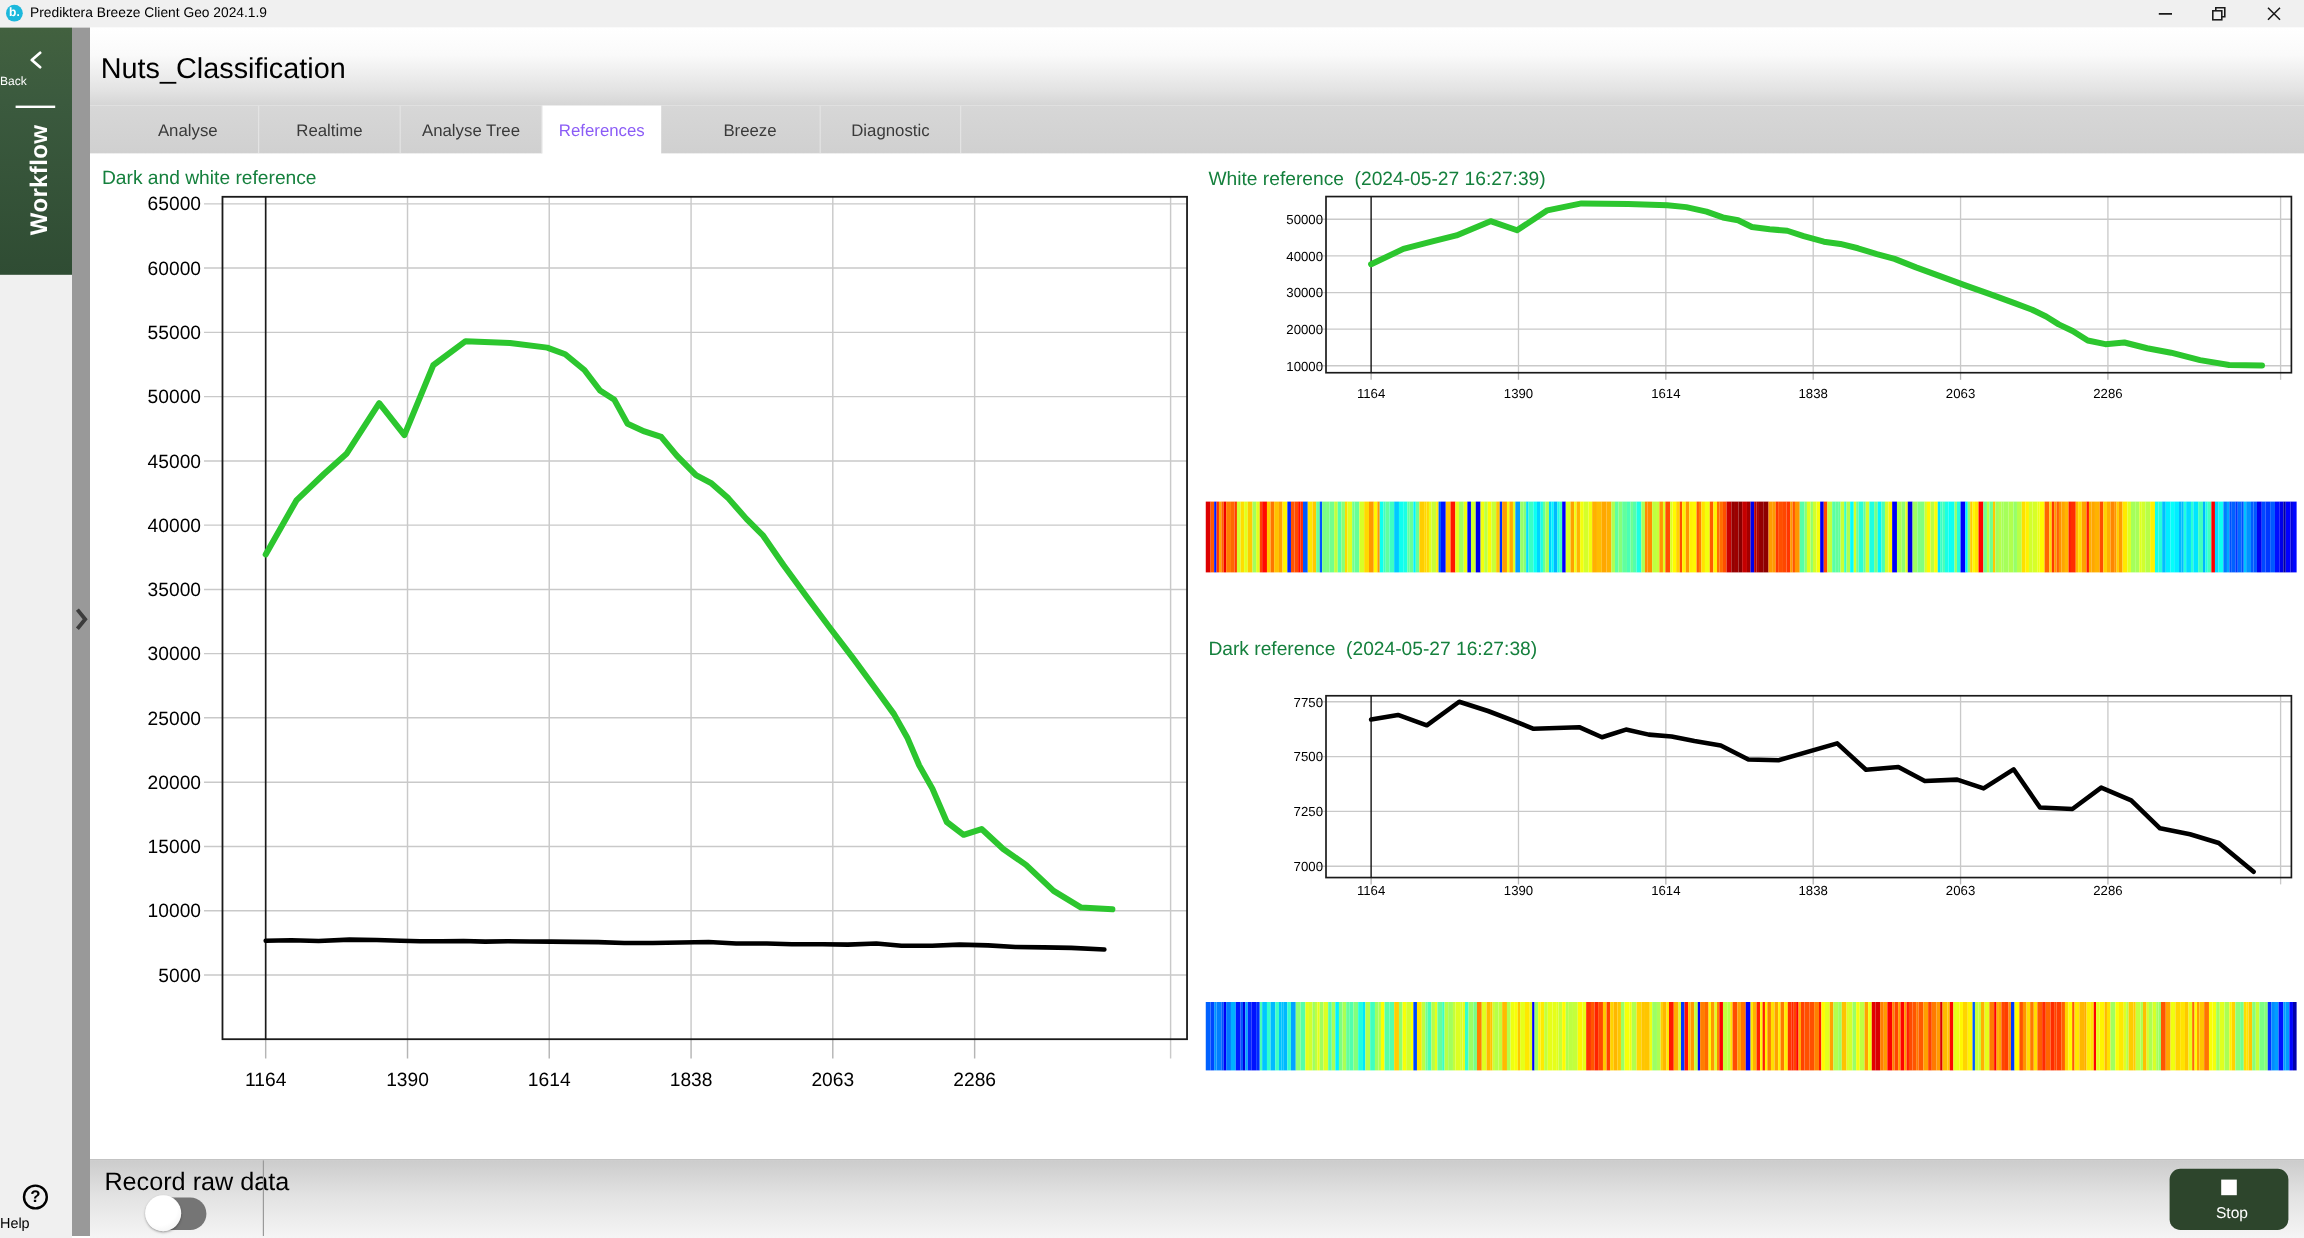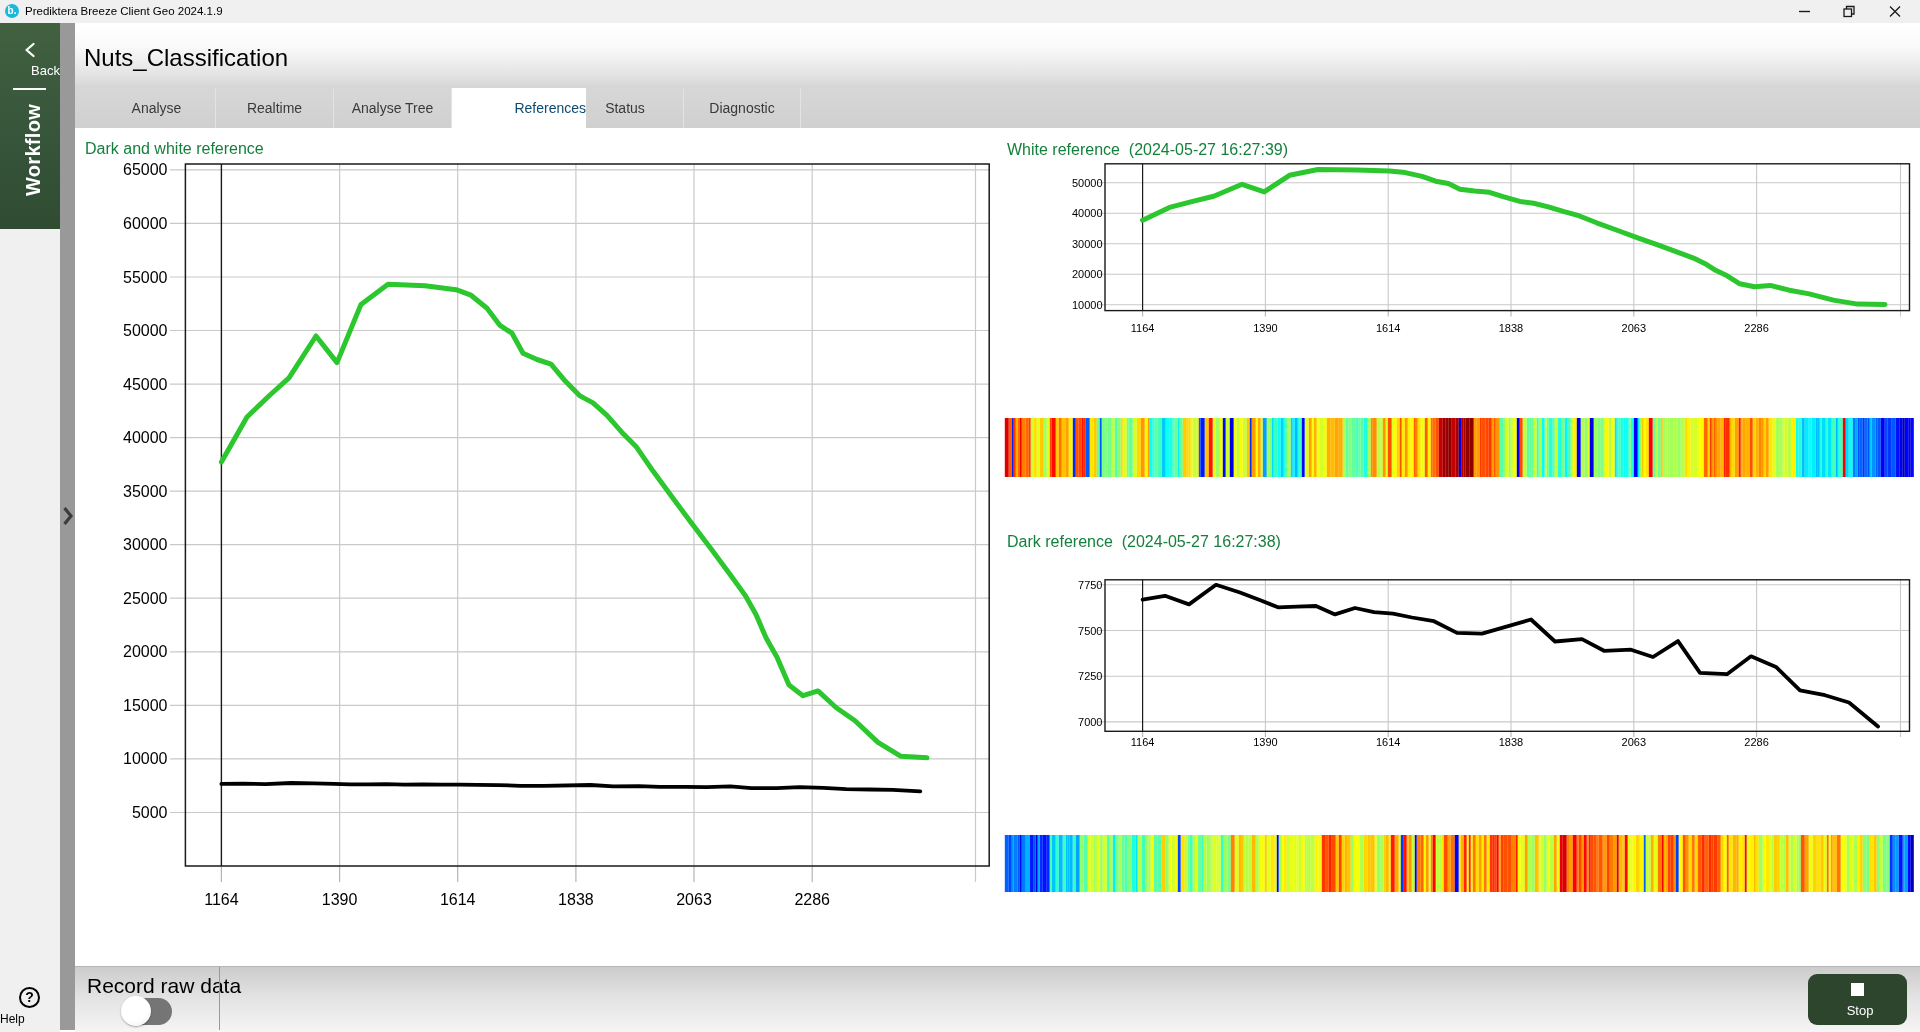--- a/index.html
+++ b/index.html
@@ -3,29 +3,29 @@
 <style>
 * { margin:0; padding:0; box-sizing:border-box; }
 html,body { width:1920px; height:1032px; overflow:hidden; font-family:"Liberation Sans", sans-serif; background:#fff; }
 .abs { position:absolute; }
 #titlebar { left:0; top:0; width:1920px; height:23px; background:#f0f0f0; }
 #appicon { left:5px; top:4px; width:14px; height:14px; border-radius:50%; background:#1cb8dc; color:#fff; font-size:10px; font-weight:bold; text-align:center; line-height:14px; }
 #apptitle { left:25px; top:4.5px; font-size:11.5px; color:#000; }
 .winbtn { top:0; width:34px; height:23px; color:#1a1a1a; text-align:center; }
 #sidebar-bg { left:0; top:23px; width:60px; height:1009px; background:#f0f0f0; }
 #sidebar-green { left:0; top:23px; width:60px; height:206px; background:linear-gradient(180deg,#42613f 0%, #3b5a3e 30%, #2f4c33 100%); }
-#back-txt { left:0; top:63px; width:60px; text-align:right; color:#fff; font-size:13px; }
+#back-txt { left:0; top:63px; width:60px; text-align:left; color:#fff; font-size:10px; }
 #back-line { left:13px; top:88px; width:33px; height:2px; background:#fff; }
 #workflow { position:absolute; left:32.5px; top:196px; transform:rotate(-90deg); transform-origin:0 0; color:#fff; font-size:20px; font-weight:bold; letter-spacing:0.3px; white-space:nowrap; line-height:0; }
 #graystrip { left:60px; top:23px; width:15px; height:1007px; background:#999999; }
 #header { left:75px; top:23px; width:1845px; height:65px; background:linear-gradient(180deg,#ffffff 0%,#fafafa 35%,#e3e3e3 80%,#d5d5d5 100%); }
 #header h1 { position:absolute; left:9px; top:21px; font-size:24px; font-weight:normal; color:#000; }
 #tabs { left:75px; top:88px; width:1845px; height:40px; background:linear-gradient(180deg,#d7d7d7,#d0d0d0); }
 .tab { position:absolute; top:0; height:40px; font-size:14px; color:#3a3a3a; text-align:center; line-height:40px; border-right:1px solid #e3e3e3; }
-#tab-active { position:absolute; left:377px; top:0; width:134px; height:41px; background:#fff; color:#0c4a6e; line-height:40px; text-align:right; font-size:14px; }
+#tab-active { position:absolute; left:377px; top:0; width:99px; height:41px; background:#fff; color:#8b5cf6; line-height:40px; text-align:center; font-size:14px; }
 #content { left:75px; top:128px; width:1845px; height:838px; background:#fff; }
 .ctitle { position:absolute; font-size:16px; color:#15803d; }
 #bottombar { left:75px; top:966px; width:1845px; height:66px; background:linear-gradient(180deg,#cccccc 0%,#e2e2e2 45%,#f5f5f5 100%); border-top:1px solid #b5b5b5; }
 #record-label { left:87px; top:974px; font-size:21px; color:#000; }
 #toggle { left:123px; top:998px; width:49px; height:27px; background:#757575; border-radius:14px; }
 #knob { left:121px; top:996px; width:30px; height:30px; border-radius:50%; background:radial-gradient(circle at 40% 35%, #ffffff 55%, #ececec 100%); box-shadow:0 1px 2px rgba(0,0,0,0.35); }
 #bdivider { left:219px; top:967px; width:1px; height:63px; background:#9a9a9a; }
 #stopbtn { left:1808px; top:974px; width:99px; height:51px; background:#2d452c; border-radius:9px; }
 #stopsq { position:absolute; left:43px; top:9px; width:13px; height:13px; background:#fff; }
 #stoptxt { position:absolute; left:0; top:29px; width:104px; text-align:center; color:#fff; font-size:13px; }
@@ -59,21 +59,21 @@
 <svg class="abs" id="expander" width="15" height="22">
     <path d="M 4.5 3 L 11 11 L 4.5 19" fill="none" stroke="#3c3c3c" stroke-width="3.2" stroke-linejoin="miter"></path>
   </svg>
 <div class="abs" id="header">
     <h1>Nuts_Classification</h1>
   </div>
 <div class="abs" id="tabs">
 <div class="tab" style="left:23px;width:118px;">Analyse</div>
 <div class="tab" style="left:141px;width:118px;">Realtime</div>
 <div class="tab" style="left:259px;width:118px;">Analyse Tree</div>
-<div class="tab" style="left:492px;width:117px;">Status</div>
+<div class="tab" style="left:492px;width:117px;">Breeze</div>
 <div class="tab" style="left:609px;width:117px;">Diagnostic</div>
 <div id="tab-active">References</div>
 </div>
 <div class="abs" id="content"></div>
 <div class="ctitle" style="left:85px;top:140px;">Dark and white reference</div>
 <div class="ctitle" style="left:1007px;top:141px;">White reference&nbsp;&nbsp;(2024-05-27 16:27:39)</div>
 <div class="ctitle" style="left:1007px;top:533px;">Dark reference&nbsp;&nbsp;(2024-05-27 16:27:38)</div>
 <svg width="1920" height="1032" viewBox="0 0 1920 1032" style="position:absolute;left:0;top:0;" font-family="Liberation Sans, sans-serif">
 <line x1="170" y1="169.9" x2="989.2" y2="169.9" stroke="#c9c9c9" stroke-width="1.2"></line>
 <text x="167.5" y="175.4" font-size="16" text-anchor="end" fill="#000">65000</text>

